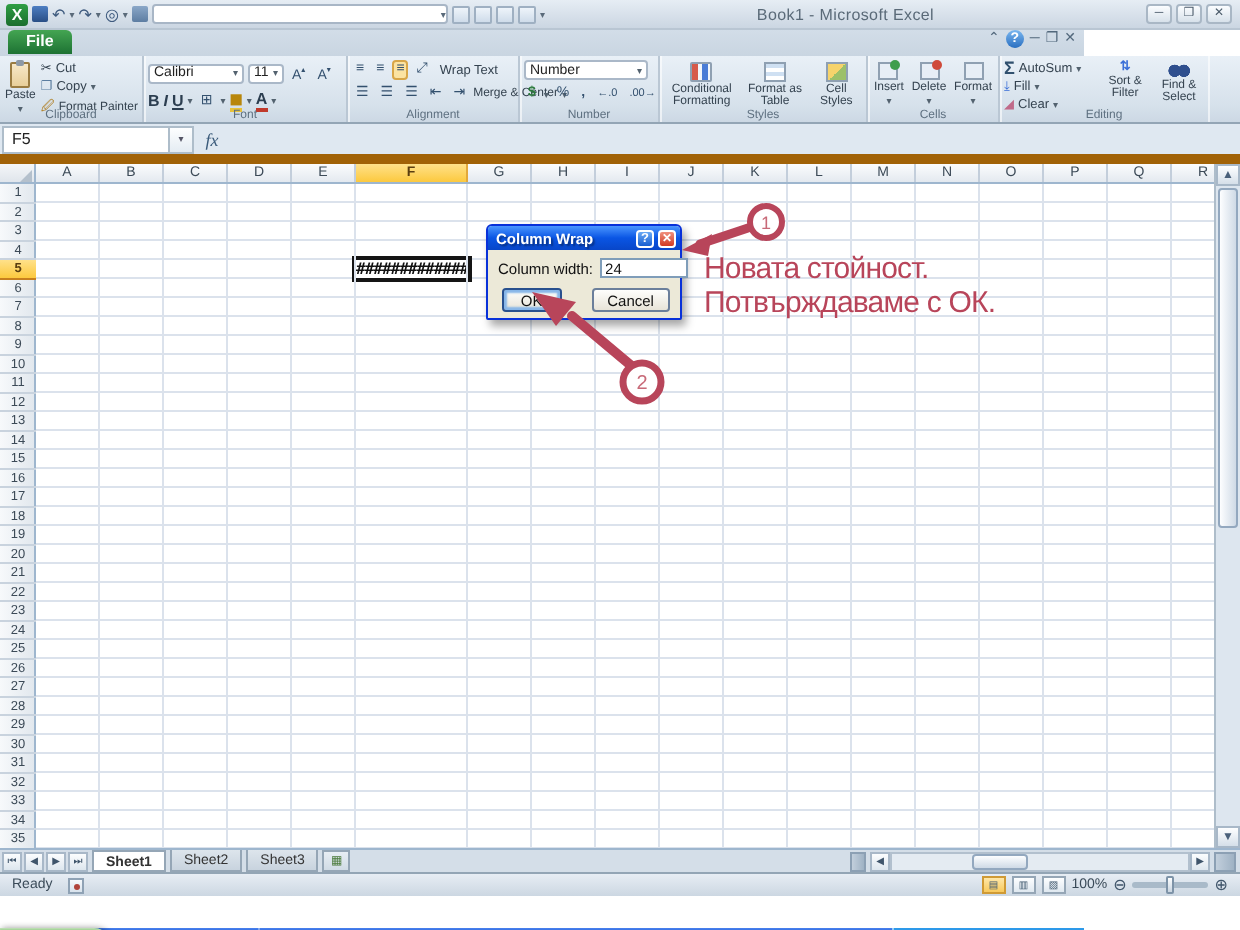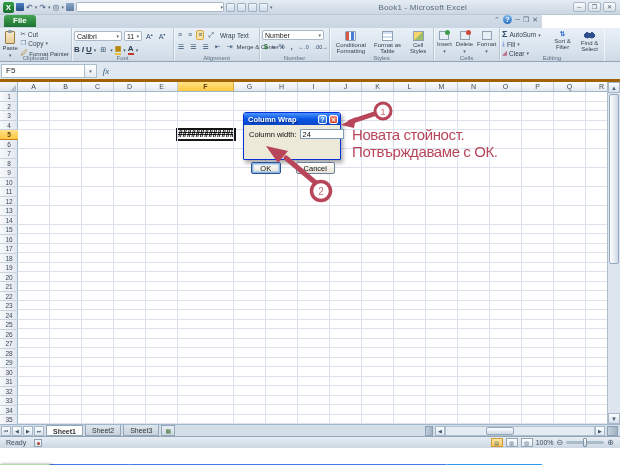--- a/index.html
+++ b/index.html
@@ -47,21 +47,21 @@
   .binoc{width:11px;height:8px;background:radial-gradient(circle at 30% 55%,#2f4f8e 3px,transparent 3.2px),radial-gradient(circle at 72% 55%,#2f4f8e 3px,transparent 3.2px)}
   .cfico{width:11px;height:10px;background:linear-gradient(90deg,#d65a4a 0 3px,#f2f6fa 3px 5px,#4a7cd6 5px 8px,#f2f6fa 8px);border:1px solid #8fa0b2;border-radius:1px}
   .tblico{width:11px;height:10px;background:repeating-linear-gradient(#cfe0f2 0 2px,#fff 2px 4px);border:1px solid #8fa0b2}
   .styico{width:11px;height:10px;background:linear-gradient(135deg,#f6d36b 0 50%,#9cc06a 50%);border:1px solid #8fa0b2}
   .cellico{width:10px;height:9px;border:1px solid #8fa0b2;background:#e7eef6;position:relative}
   .cellico.ins::after{content:"";position:absolute;right:-2px;top:-2px;width:5px;height:5px;background:#3f9e4d;border-radius:50%}
   .cellico.del::after{content:"";position:absolute;right:-2px;top:-2px;width:5px;height:5px;background:#cf4a3a;border-radius:50%}
   .sigma{font-size:9px;font-weight:bold;color:#30506e;line-height:9px}
 
   
-  .fbar{position:absolute;top:62px;left:0;width:620px;height:20px;background:#dfe8f1;border-bottom:3px solid #a16207;display:flex;align-items:center;padding:0 1px}
+  .fbar{position:absolute;top:62px;left:0;width:620px;height:20px;background:#dfe8f1;border-bottom:5px solid #a16207;display:flex;align-items:center;padding:0 1px}
   .namebox{width:84px;height:14px;background:#fff;border:1px solid #aebdca;font-size:8px;color:#222;display:flex;align-items:center;padding-left:4px}
   .nbsplit{width:12px;height:14px;border:1px solid #aebdca;border-left:none;background:linear-gradient(#fdfeff,#e4ecf3);font-size:5px;color:#556;text-align:center;line-height:13px}
   .fxlab{width:18px;text-align:center;font-size:9px;font-style:italic;font-family:"Liberation Serif",serif;color:#3a5a7a}
   .fval{flex:1;height:14px;background:#fff;border:1px solid #aebdca;font-size:7.5px;color:#222;display:flex;align-items:center;padding-left:4px;letter-spacing:.2px}
 
   
   .chrow{position:absolute;top:82px;left:0;width:607px;height:10px;display:flex;overflow:hidden;border-bottom:1px solid #9eb6ce;background:linear-gradient(#fbfcfd,#e1e7ee)}
   .corner{width:18px;height:10px;border-right:1px solid #9eb6ce;background:linear-gradient(#f4f6f8,#dde3ea);position:relative;flex:none}
   .corner::after{content:"";position:absolute;right:1px;bottom:1px;border-left:6px solid transparent;border-bottom:6px solid #b4c0cc}
   .colhdr{flex:none;height:10px;border-right:1px solid #c3cedb;font-size:7px;color:#3c4a57;text-align:center;line-height:10px;background:linear-gradient(#fbfcfd,#e1e7ee)}
@@ -131,21 +131,21 @@
   
   .dialog{position:absolute;left:243px;top:112px;width:98px;height:48px;background:#ece9d8;border:1px solid #0831d9;border-radius:3px 3px 1px 1px;box-shadow:2px 3px 4px rgba(0,0,0,.35);z-index:6}
   .dtitle{height:12px;background:linear-gradient(#4a96ff,#0a55e4 50%,#0846c8);border-radius:2px 2px 0 0;display:flex;align-items:center;padding:0 2px 0 4px}
   .dtitle .dlbl{flex:1;color:#fff;font-size:7.5px;font-weight:bold;text-shadow:1px 1px 1px rgba(0,0,0,.4)}
   .dhelp{width:9px;height:9px;border-radius:2px;border:1px solid #fff;background:linear-gradient(#6aa9f5,#1a5fd0);color:#fff;font-size:6.5px;font-weight:bold;text-align:center;line-height:8px;margin-right:2px}
   .dclose{width:9px;height:9px;border-radius:2px;border:1px solid #fff;background:linear-gradient(#f0907e,#d03a22);color:#fff;font-size:6px;font-weight:bold;text-align:center;line-height:8px}
   .dbody{padding:4px 5px 0 5px}
   .drow1{display:flex;align-items:center}
   .dfield-label{font-size:7.5px;color:#111;white-space:nowrap}
   .dinput{margin-left:3px;width:44px;height:10px;border:1px solid #7f9db9;background:#fff;font-size:7.5px;color:#111;padding-left:2px;font-family:"Liberation Sans",sans-serif}
-  .drow2{display:flex;margin-top:23px}
+  .drow2{display:flex;margin-top:5px}
   .dbtn{height:12px;border:1px solid #6b7f9b;border-radius:2px;background:linear-gradient(#fefefc,#e8e4d8);font-size:7.5px;color:#111;text-align:center;line-height:11px}
   .dok{width:30px;margin-left:2px;border-color:#28508e;box-shadow:inset 0 0 1px 1.5px #87b6e8}
   .dcancel{width:40px;margin-left:15px}
 
   
   .anno-svg{position:absolute;left:0;top:0;width:620px;height:465px;z-index:8;pointer-events:none}
   .note{position:absolute;left:352px;top:127px;z-index:8;font-size:15px;line-height:16.5px;color:#b8455a;letter-spacing:-.4px;white-space:nowrap}
 </style>
 </head>
 <body>

